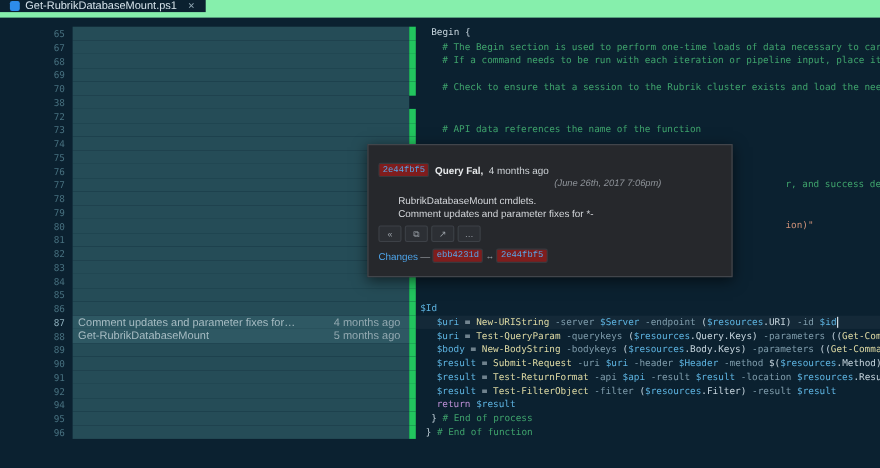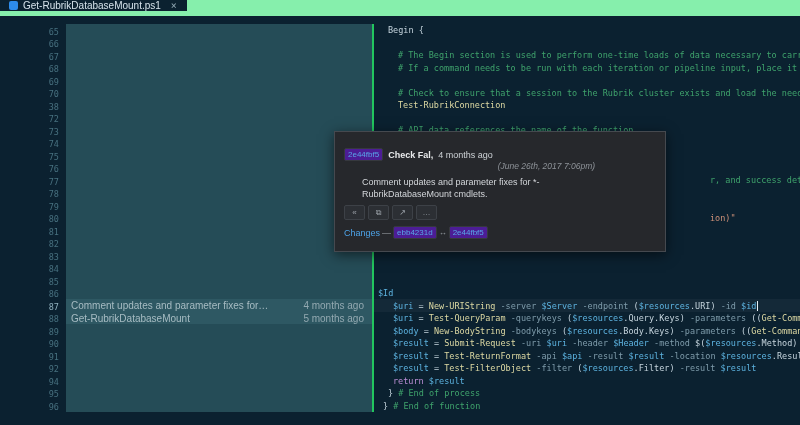--- a/index.html
+++ b/index.html
@@ -12,36 +12,36 @@
   .tab-close{color:#8fa6b2;font-size:10px;margin-left:5px;cursor:pointer;}
   
   .editor{position:absolute;top:24px;left:0;right:0;bottom:0;overflow:hidden;}
   .row{display:flex;height:12.53px;align-items:flex-end;padding-left:40px;}
   .num{width:26px;flex:none;text-align:right;padding-right:7px;box-sizing:border-box;color:#47707f;font-size:8.5px;}
   .row.current .num{color:#8fb0bd;}
   .blame{width:306px;flex:none;height:100%;background:#254c57;display:flex;align-items:center;justify-content:space-between;padding:0 8px 0 5px;box-sizing:border-box;font-family:"Liberation Sans",sans-serif;font-size:10px;color:#a7bcc3;overflow:hidden;white-space:nowrap;}
   .blame.annot{background:#2e5863;}
   .bmsg{overflow:hidden;text-overflow:ellipsis;margin-right:8px;}
   .bage{flex:none;color:#93a9b1;}
-  .code{flex:1;height:100%;display:flex;align-items:center;font-size:8.5px;color:#c5d4dd;white-space:pre;overflow:hidden;padding-left:4px;border-left:2px solid #22c55e;box-sizing:border-box;}
+  .code{flex:1;height:100%;display:flex;align-items:center;font-size:8.5px;color:#c5d4dd;white-space:pre;overflow:hidden;padding-left:4px;border-left:6px solid #22c55e;box-sizing:border-box;}
   .row.current .code{background:rgba(255,255,255,0.04);}
   .ind{display:inline-block;height:1px;flex:none;}
   .tk-cmt{color:#3fa36c;}
   .tk-var{color:#5db3e0;}
   .tk-fn{color:#ddd9a3;}
   .tk-par{color:#7f9cab;}
   .tk-str{color:#ce9178;}
   .tk-kw{color:#bd8fd6;}
   .tk-pln{color:#c5d4dd;}
   .tk-pad{display:inline-block;width:332px;flex:none;}
   .caret{display:inline-block;width:1px;height:10px;background:#e9f2f7;margin-left:1px;flex:none;}
   
   .popup{position:absolute;left:334px;top:107px;width:332px;background:#26282c;border:1px solid #45494f;box-shadow:0 3px 12px rgba(0,0,0,.55);z-index:5;padding:6px 9px 7px 9px;box-sizing:border-box;font-family:"Liberation Sans",sans-serif;color:#cdd2d6;}
   .p-head{display:flex;align-items:center;gap:5px;font-size:9px;white-space:nowrap;}
-  .sha{font-family:Liberation Sans, sans-serif;font-size:8px;color:#58a6e8;background:#4c1d95;border:1px solid #36393e;border-radius:2px;padding:0 3px;line-height:11px;cursor:pointer;}
+  .sha{font-family:Liberation Mono, monospace;font-size:8px;color:#58a6e8;background:#7f1d1d;border:1px solid #36393e;border-radius:2px;padding:0 3px;line-height:11px;cursor:pointer;}
   .author{font-weight:bold;color:#e8eaec;}
   .age{color:#cdd2d6;}
   .date{font-style:italic;color:#8d9298;font-size:8.5px;margin-top:23px;}
   .p-msg{margin:5px 0 5px 18px;font-size:9px;line-height:12px;color:#d3d6da;}
   .p-toolbar{display:flex;gap:3px;margin:4px 0 6px 0;}
   .tbtn{min-width:15px;height:13px;border:1px solid #3d4147;background:#2c2f34;color:#9ba1a8;font-size:8px;display:flex;align-items:center;justify-content:center;border-radius:2px;padding:0 2px;cursor:pointer;}
   .p-changes{display:flex;align-items:center;gap:2px;font-size:9px;margin:2px 0 5px 0;}
   .link{color:#4da3e8;cursor:pointer;}
   .dash{color:#8d9298;}
   .arrow{color:#9ba1a8;font-size:8px;}
@@ -61,25 +61,20 @@
   </div>
 
   <div class="editor">
     <div id="lines">
         <div class="row">
           <div class="num">65</div>
           <div class="blame"></div>
           <div class="code"><span class="ind" style="width: 10px;"></span><span class="tk-pln">Begin {</span></div>
         </div>
         <div class="row">
-          <div class="num">66</div>
-          <div class="blame"></div>
-          <div class="code"></div>
-        </div>
-        <div class="row">
           <div class="num">67</div>
           <div class="blame"></div>
           <div class="code"><span class="ind" style="width: 20px;"></span><span class="tk-cmt"># The Begin section is used to perform one-time loads of data necessary to carry out the function</span></div>
         </div>
         <div class="row">
           <div class="num">68</div>
           <div class="blame"></div>
           <div class="code"><span class="ind" style="width: 20px;"></span><span class="tk-cmt"># If a command needs to be run with each iteration or pipeline input, place it in the Process section</span></div>
         </div>
         <div class="row">
@@ -88,21 +83,20 @@
           <div class="code"></div>
         </div>
         <div class="row">
           <div class="num">70</div>
           <div class="blame"></div>
           <div class="code"><span class="ind" style="width: 20px;"></span><span class="tk-cmt"># Check to ensure that a session to the Rubrik cluster exists and load the needed header data for </span></div>
         </div>
         <div class="row">
           <div class="num">38</div>
           <div class="blame"></div>
-          <div class="code"><span class="ind" style="width: 20px;"></span><span class="tk-fn">Test-RubrikConnection</span></div>
         </div>
         <div class="row">
           <div class="num">72</div>
           <div class="blame"></div>
           <div class="code"></div>
         </div>
         <div class="row">
           <div class="num">73</div>
           <div class="blame"></div>
           <div class="code"><span class="ind" style="width: 20px;"></span><span class="tk-cmt"># API data references the name of the function</span></div>
@@ -221,27 +215,27 @@
         <div class="row">
           <div class="num">96</div>
           <div class="blame"></div>
           <div class="code"><span class="ind" style="width: 5px;"></span><span class="tk-pln">} </span><span class="tk-cmt"># End of function</span></div>
         </div>
       </div>
 
     <div class="popup">
       <div class="p-head">
         <span class="sha">2e44fbf5</span>
-        <span class="author">Check Fal,</span>
+        <span class="author">Query Fal,</span>
         <span class="age">4 months ago</span>
         <span class="date">(June 26th, 2017 7:06pm)</span>
       </div>
       <div class="p-msg">
+        <div>RubrikDatabaseMount cmdlets.</div>
         <div>Comment updates and parameter fixes for *-</div>
-        <div>RubrikDatabaseMount cmdlets.</div>
       </div>
       <div class="p-toolbar" id="ptoolbar">
           <span class="tbtn">«</span>
           <span class="tbtn">⧉</span>
           <span class="tbtn">↗</span>
           <span class="tbtn">…</span>
         </div>
       <div class="p-changes">
         <span class="link">Changes</span>
         <span class="dash">—</span>

